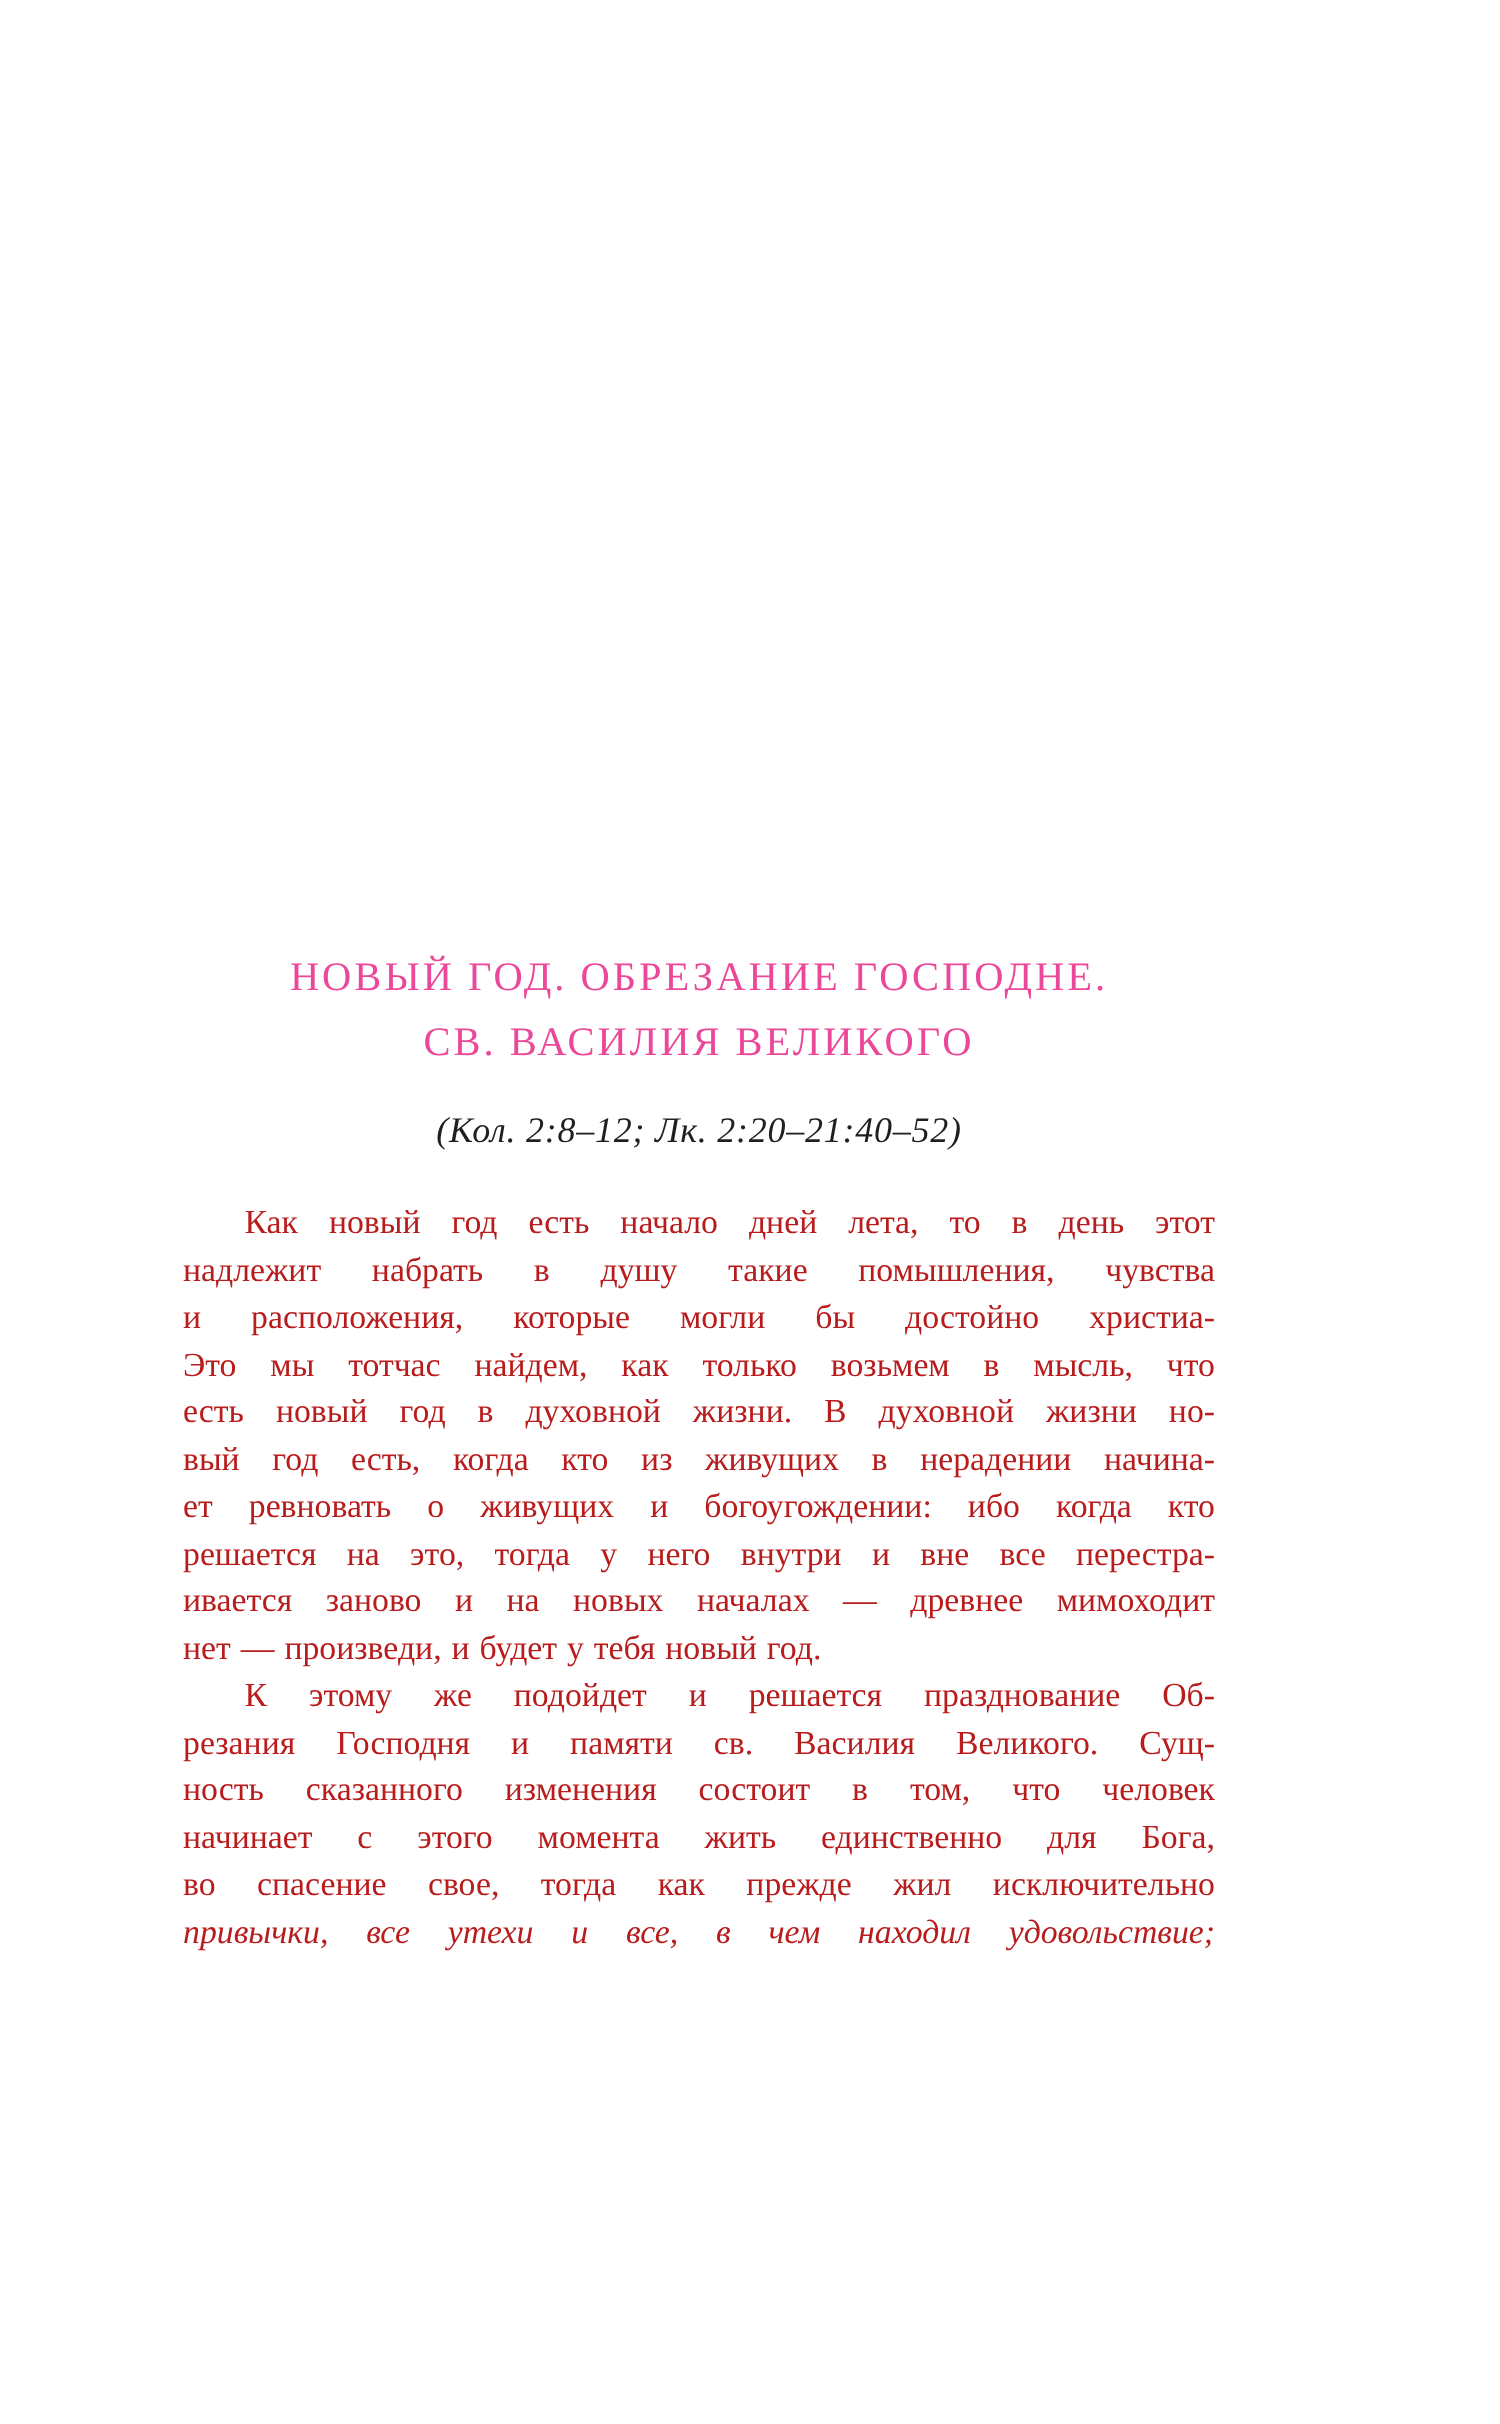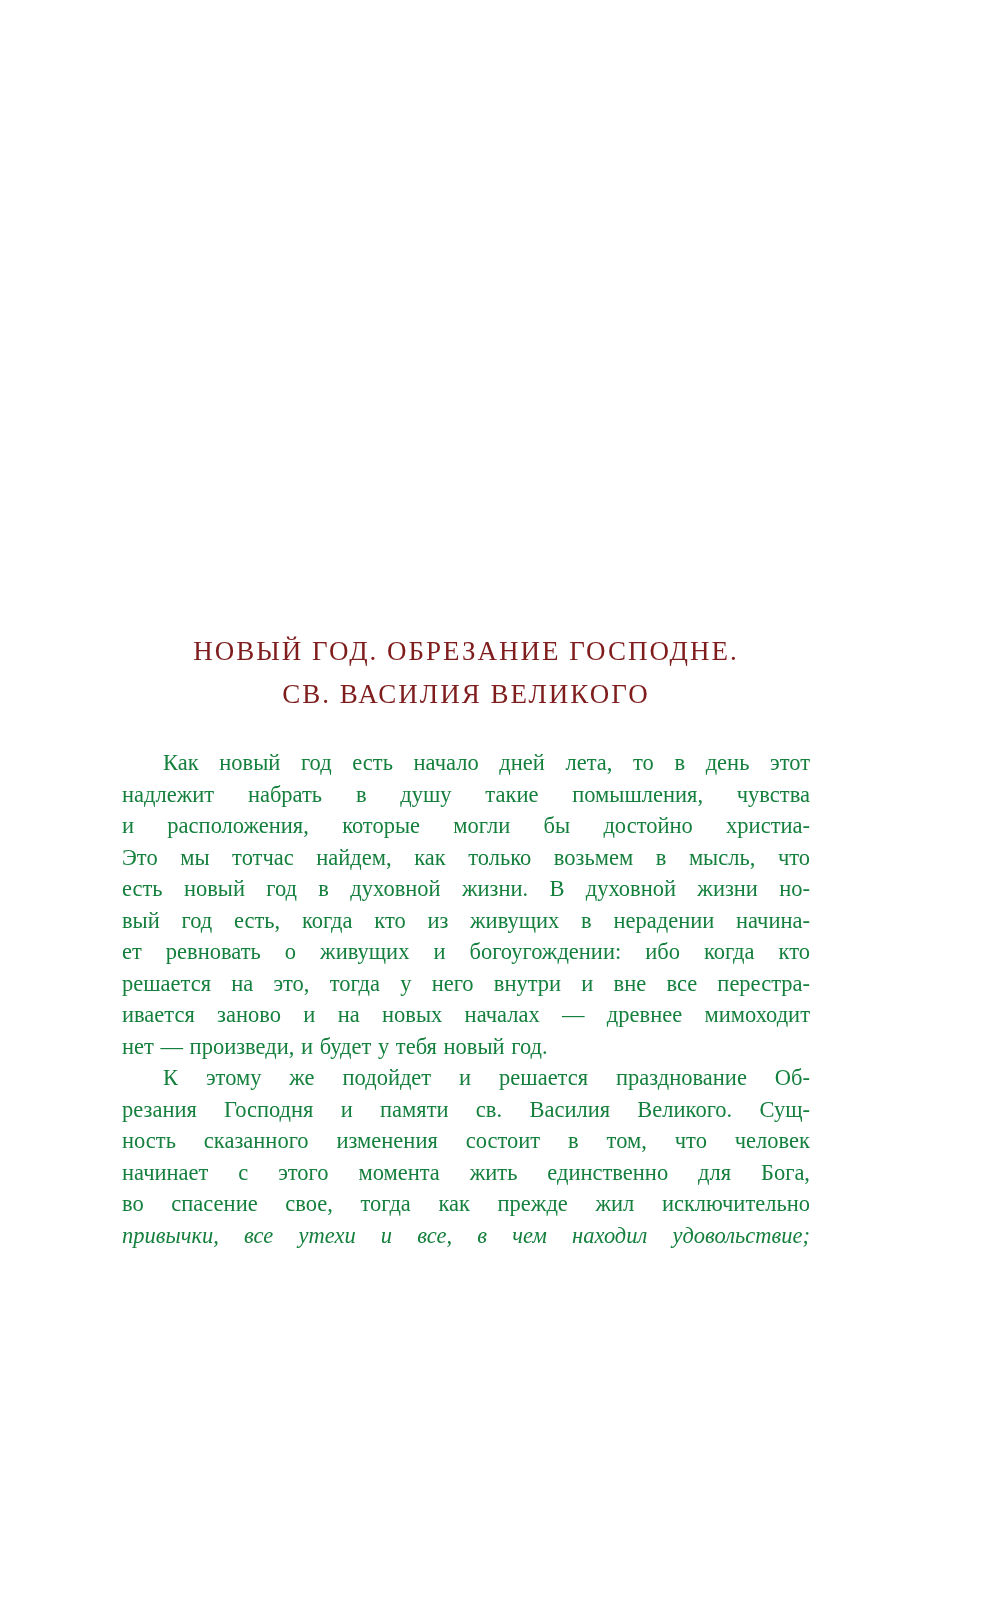--- a/index.html
+++ b/index.html
@@ -22,34 +22,34 @@
     top: 630px;
     width: 688px;
   }
   .title {
     text-align: center;
     font-size: 27px;
     font-weight: 400;
     letter-spacing: 2px;
     line-height: 43px;
     margin: 0;
-    color: #7f1d1d;
+    color: #ec4899;
   }
   .scripture {
     text-align: center;
     font-style: italic;
     font-size: 24px;
     letter-spacing: 0.5px;
     margin-top: 25px;
     color: #1f1f1f;
   }
   .paragraphs {
     margin-top: 31px;
     font-size: 22.5px;
-    color: #15803d;
+    color: #b91c1c;
   }
   .paragraph {
     margin: 0;
   }
   .line {
     line-height: 31.5px;
     text-align: justify;
     text-align-last: justify;
     white-space: normal;
     word-spacing: 1px;
@@ -67,20 +67,21 @@
 </style>
 </head>
 <body>
 
 <div class="page">
   <div class="text-block">
     <h1 class="title">
       <span class="title-line">НОВЫЙ ГОД. ОБРЕЗАНИЕ ГОСПОДНЕ.</span><br>
       <span class="title-line">СВ. ВАСИЛИЯ ВЕЛИКОГО</span>
     </h1>
+    <div class="scripture">(Кол. 2:8–12; Лк. 2:20–21:40–52)</div>
     <div class="paragraphs">
       <div class="paragraph">
           <div class="line">Как новый год есть начало дней лета, то в день этот</div>
           <div class="line">надлежит набрать в душу такие помышления, чувства</div>
           <div class="line">и расположения, которые могли бы достойно христиа-</div>
           <div class="line">Это мы тотчас найдем, как только возьмем в мысль, что</div>
           <div class="line">есть новый год в духовной жизни. В духовной жизни но-</div>
           <div class="line">вый год есть, когда кто из живущих в нерадении начина-</div>
           <div class="line">ет ревновать о живущих и богоугождении: ибо когда кто</div>
           <div class="line">решается на это, тогда у него внутри и вне все перестра-</div>

